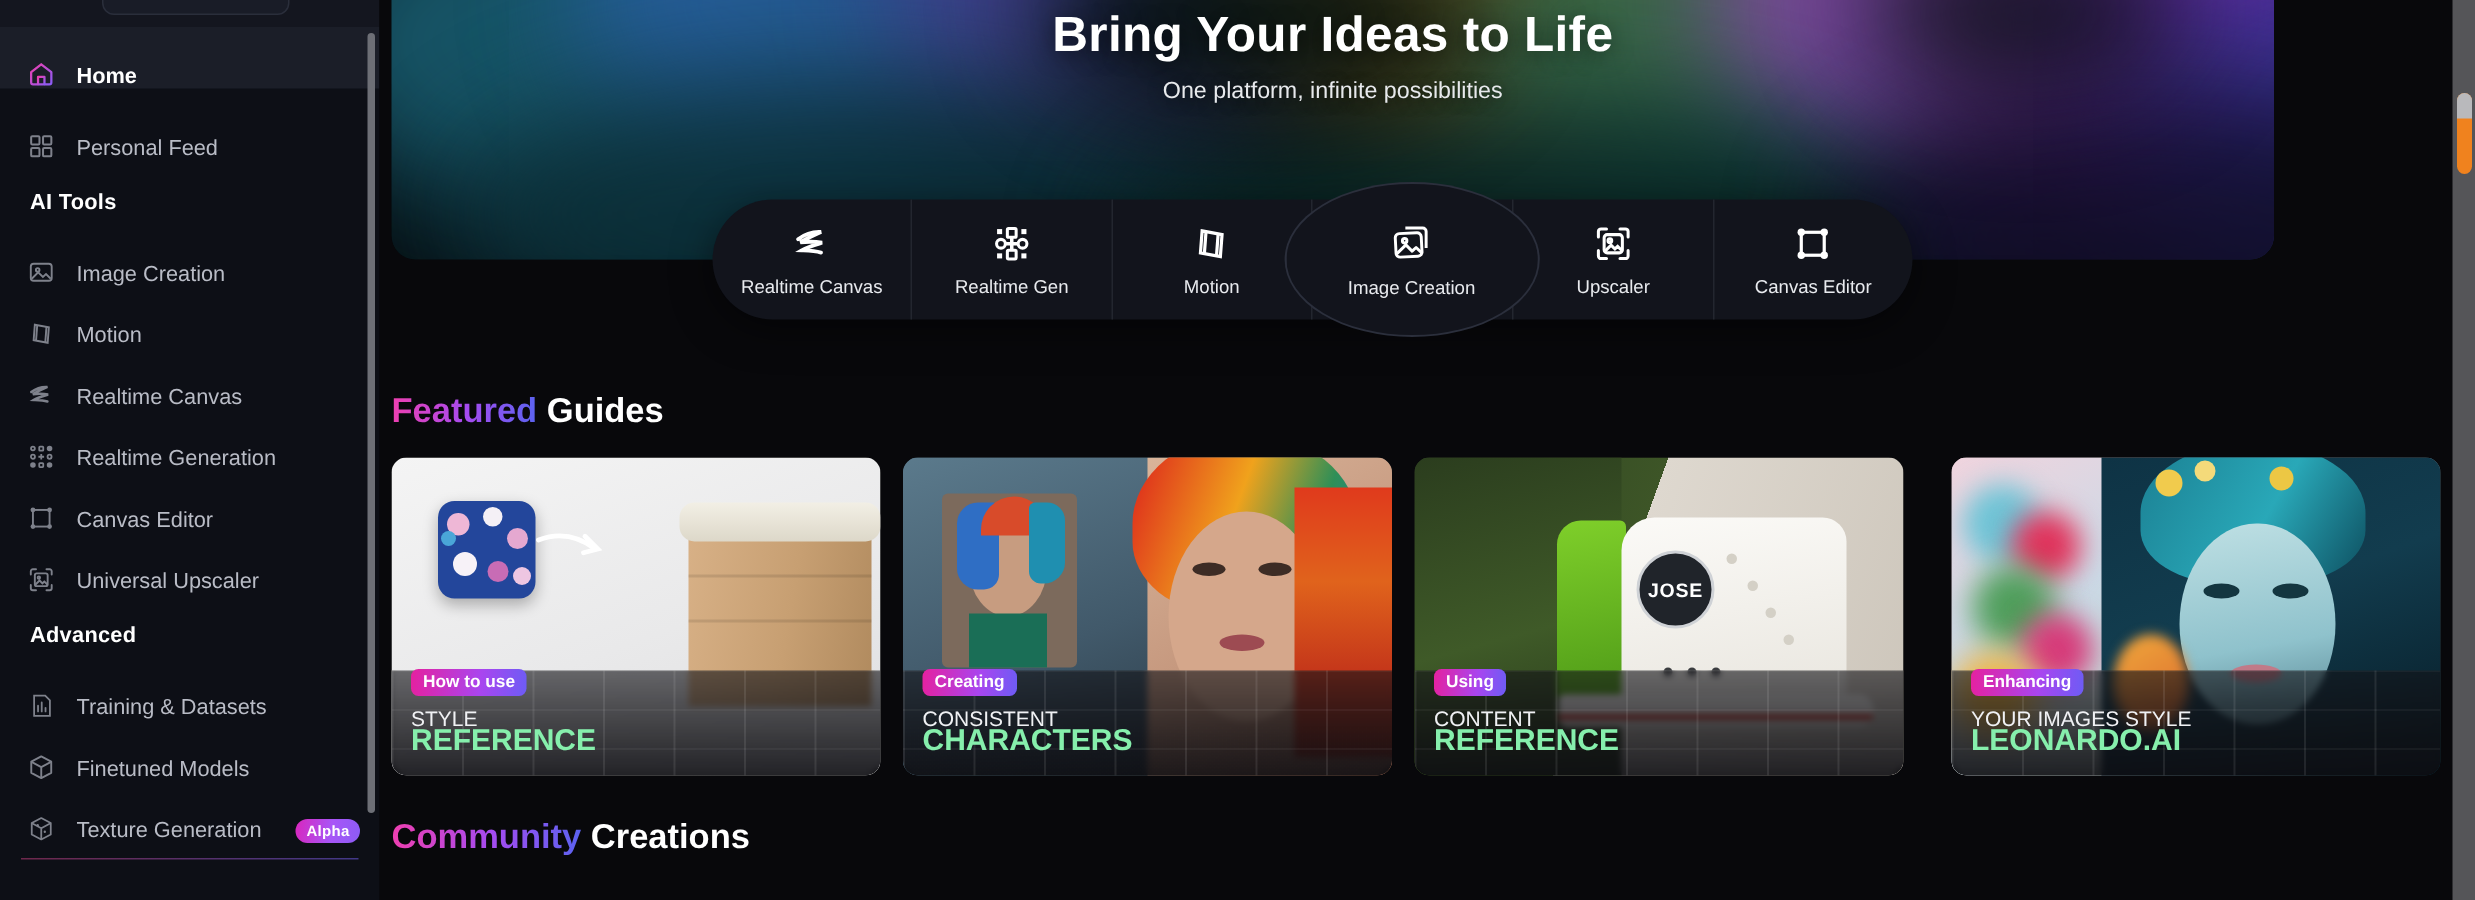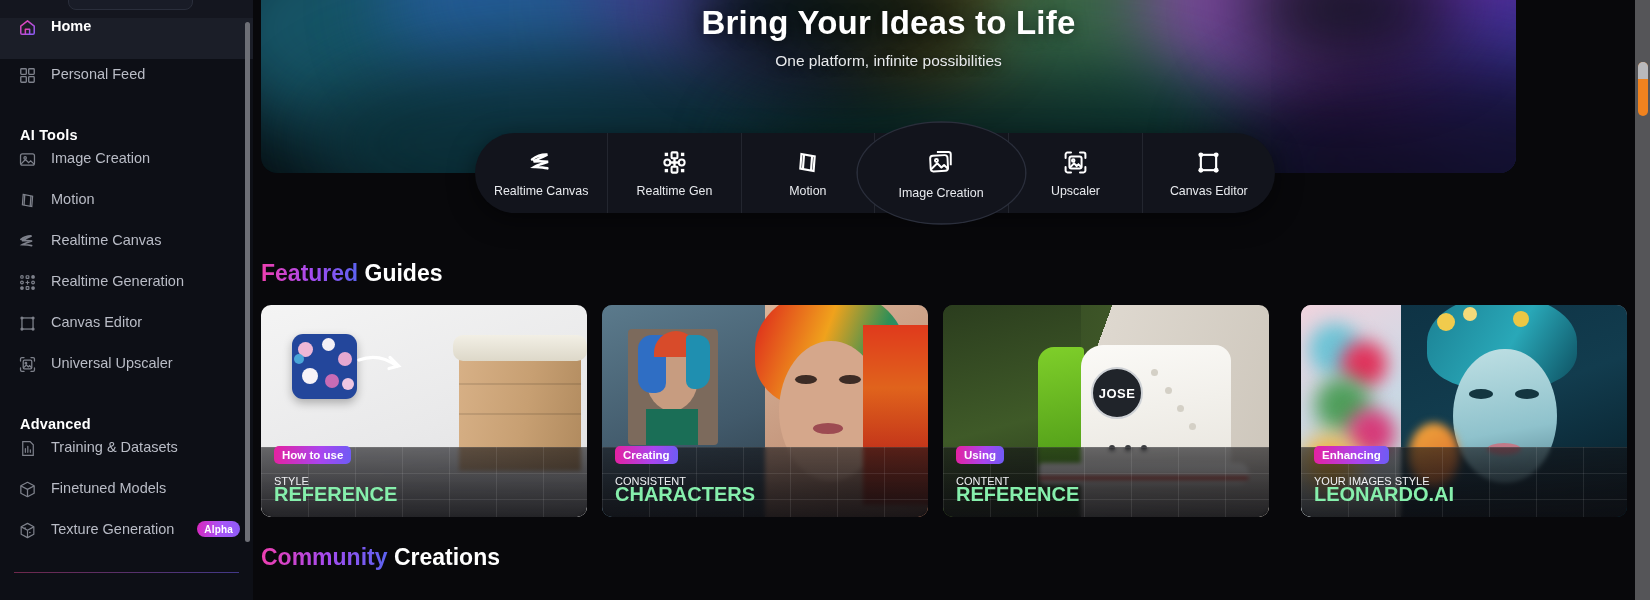--- a/index.html
+++ b/index.html
@@ -25,21 +25,21 @@
     position: relative;
   }
   .sb-topstub .pill {
     position: absolute; left: 68px; top: -16px;
     width: 125px; height: 26px; border-radius: 8px;
     background: #191c27; border: 1px solid #2a2e3b;
   }
   .sb-scroll { height: 582px; position: relative; }
 
   .sb-item {
-    display: flex; align-items: flex-start; gap: 14px;
+    display: flex; align-items: flex-end; gap: 14px;
     height: 41px; padding-left: 18px;
     color: #b9bcc6; font-size: 14.5px;
     cursor: pointer; user-select: none;
   }
   .sb-item.active {
     background: #1b1e28; color: #ffffff; font-weight: bold;
   }
   .sb-item .ic { width: 19px; height: 19px; display: block; flex: 0 0 19px; opacity: .78; }
   .sb-item.active .ic { opacity: 1; }
   .sb-item .lbl { white-space: nowrap; }
@@ -154,21 +154,21 @@
   }
   .card .tag {
     position: absolute; left: 13px; bottom: 53px;
     font-size: 11.5px; font-weight: bold; color: #fff;
     padding: 3px 8px; border-radius: 5px;
     background: linear-gradient(96deg, #e5219f 0%, #a945ef 60%, #6d5cf5 100%);
     white-space: nowrap;
   }
   .card .t1 {
     position: absolute; left: 13px; bottom: 30px;
-    font-size: 11px; color: #f0f1f4; white-space: nowrap;
+    font-size: 14px; color: #f0f1f4; white-space: nowrap;
   }
   .card .t2 {
     position: absolute; left: 13px; bottom: 11px;
     font-size: 20px; color: #86efac; font-weight: bold; white-space: nowrap;
   }
 
   
   #browser-scrollbar {
     position: absolute; right: 0; top: 0; width: 15px; height: 600px;
     background: #555558;

